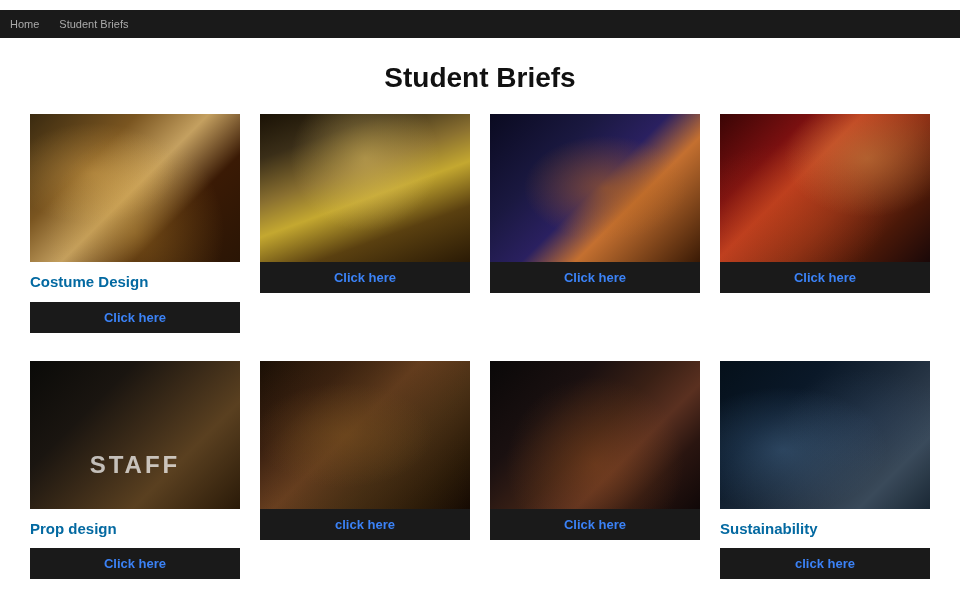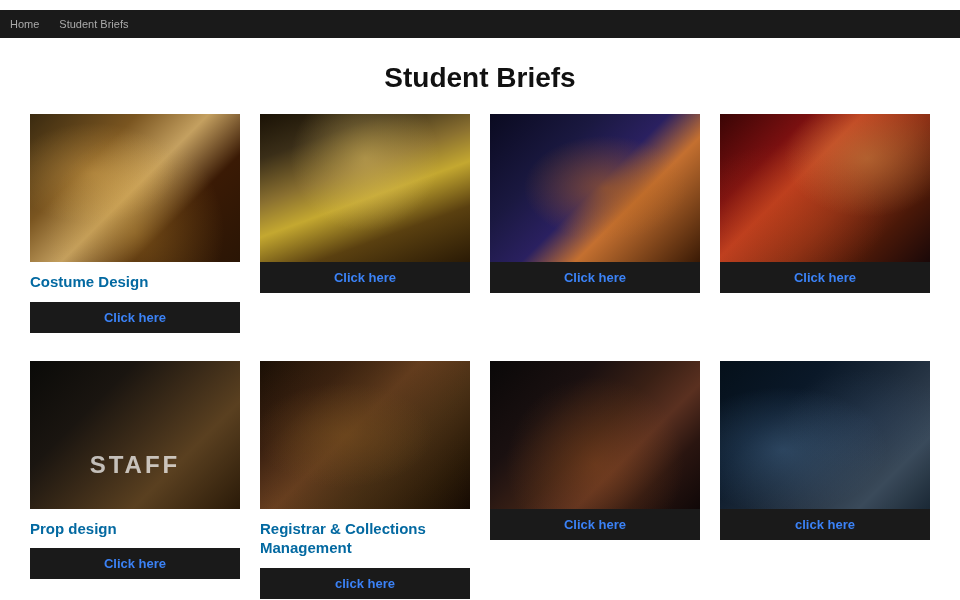--- a/index.html
+++ b/index.html
@@ -222,24 +222,24 @@
       <div class="card-image img-marketing"></div>
       <button class="click-btn">Click here</button>
     </div>
     <div class="card">
       <div class="card-image img-prop"></div>
       <div class="card-title">Prop design</div>
       <button class="click-btn">Click here</button>
     </div>
     <div class="card">
       <div class="card-image img-registrar"></div>
-      <div class="card-title">Registrar &amp; Collections Management</div>
       <button class="click-btn">click here</button>
     </div>
     <div class="card">
       <div class="card-image img-set"></div>
       <button class="click-btn">Click here</button>
     </div>
     <div class="card">
       <div class="card-image img-sustainability"></div>
+      <div class="card-title">Sustainability</div>
       <button class="click-btn">click here</button>
     </div>
   </div>
 
 </body></html>

